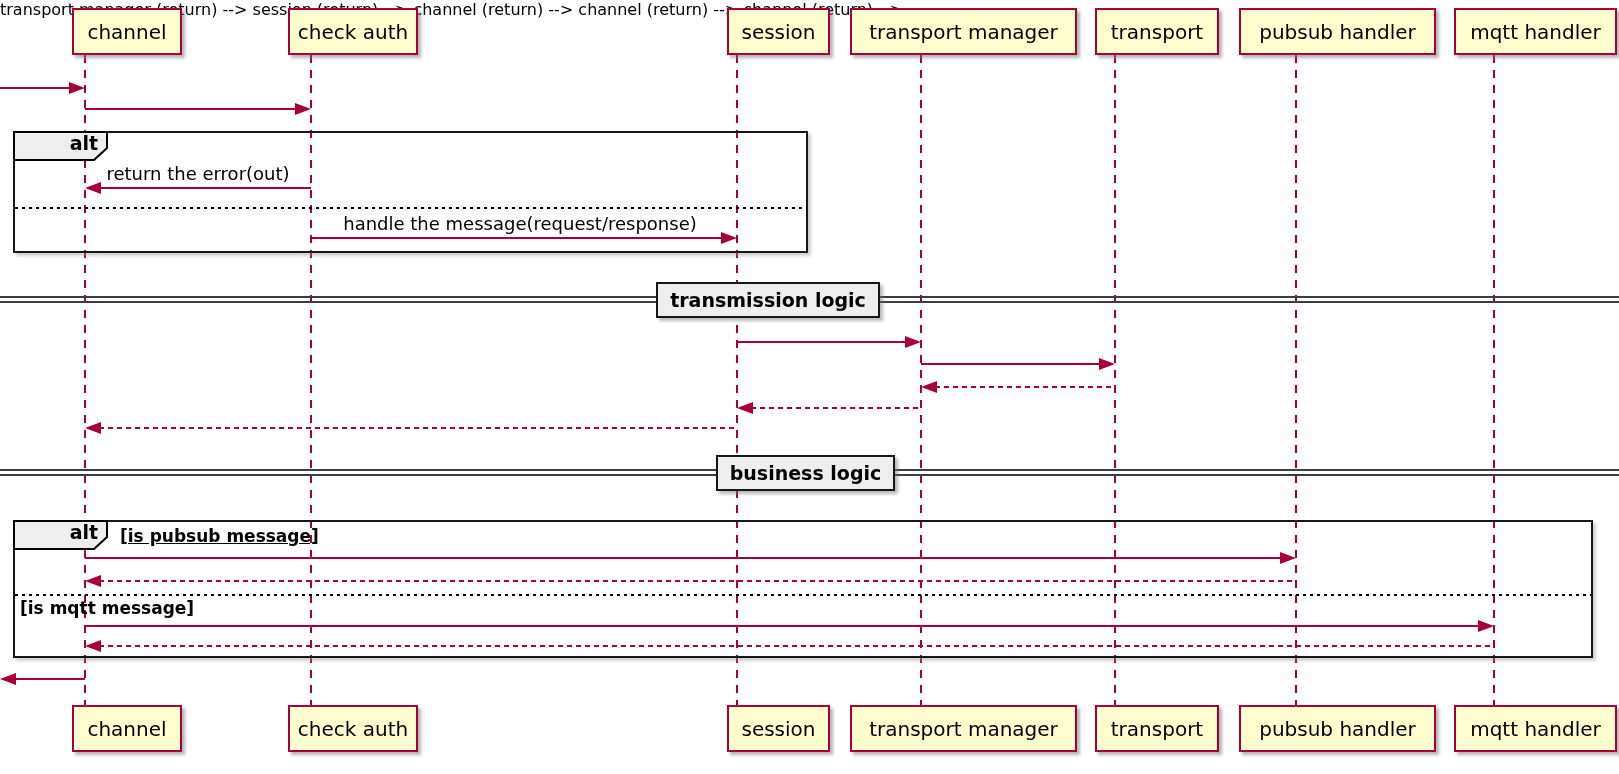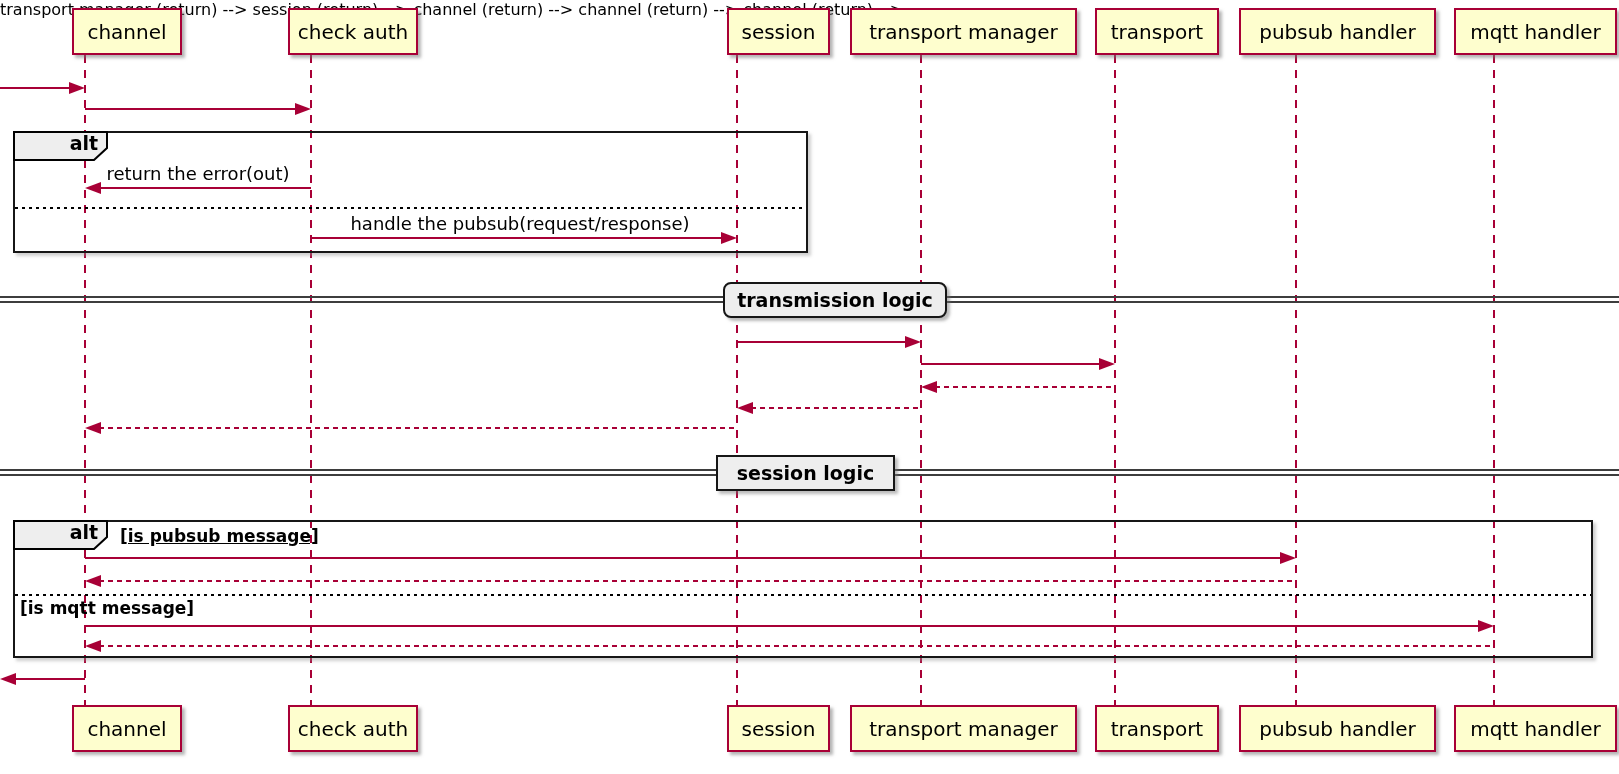--- a/index.html
+++ b/index.html
@@ -80,25 +80,25 @@
   <div class="pbox" style="left:30px;top:705px;width:106px;">channel</div>
   <div class="pbox" style="left:246px;top:705px;width:126px;">check auth</div>
   <div class="pbox" style="left:685px;top:705px;width:99px;">session</div>
   <div class="pbox" style="left:808px;top:705px;width:223px;">transport manager</div>
   <div class="pbox" style="left:1053px;top:705px;width:120px;">transport</div>
   <div class="pbox" style="left:1197px;top:705px;width:193px;">pubsub handler</div>
   <div class="pbox" style="left:1412px;top:705px;width:159px;">mqtt handler</div>
 
   
   <div class="divline" style="top:296px;"></div>
-  <div class="divbox" style="left:723px;top:282px;width:220px;border-radius:8px;">transmission logic</div>
+  <div class="divbox" style="left:656px;top:282px;width:220px;">transmission logic</div>
 
   
   <div class="divline" style="top:469px;"></div>
-  <div class="divbox" style="left:716px;top:455px;width:175px;">session logic</div>
+  <div class="divbox" style="left:716px;top:455px;width:175px;">business logic</div>
 
   
   <div class="frame" style="left:13px;top:131px;width:791px;height:118px;">
     <div class="ftag">
       <svg width="96" height="31" viewBox="0 0 96 31">
         <path d="M1,1 H94 V17 L81,29 H1 Z" fill="#EEEEEE" stroke="#000000" stroke-width="2"></path>
       </svg>
       <span class="kw">alt</span>
     </div>
     <div class="elseline" style="top:74px;width:791px;"></div>
@@ -125,21 +125,21 @@
   
   <div class="mline" style="left:85px;top:108px;width:212px;"></div>
   <div class="head r" style="left:295px;top:103px;"></div>
 
   
   <div class="mlabel" style="left:198px;top:163px;">return the error(out)</div>
   <div class="mline" style="left:99px;top:187px;width:212px;"></div>
   <div class="head l" style="left:85px;top:182px;"></div>
 
   
-  <div class="mlabel" style="left:520px;top:213px;">handle the pubsub(request/response)</div>
+  <div class="mlabel" style="left:520px;top:213px;">handle the message(request/response)</div>
   <div class="mline" style="left:311px;top:237px;width:412px;"></div>
   <div class="head r" style="left:721px;top:232px;"></div>
 
   
   <div class="mline" style="left:737px;top:341px;width:170px;"></div>
   <div class="head r" style="left:905px;top:336px;"></div>
 
   
   <div class="mline" style="left:921px;top:363px;width:180px;"></div>
   <div class="head r" style="left:1099px;top:358px;"></div>

